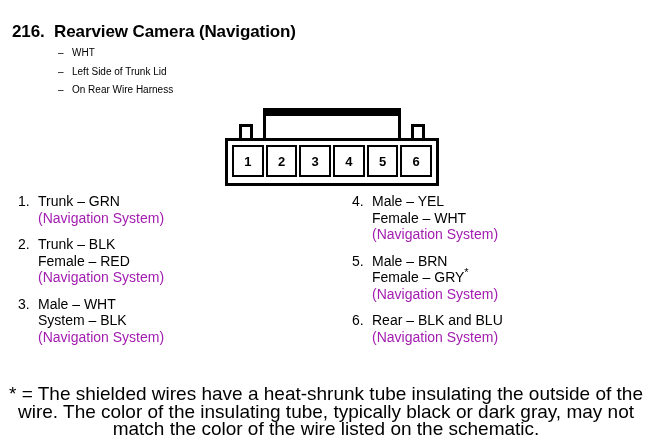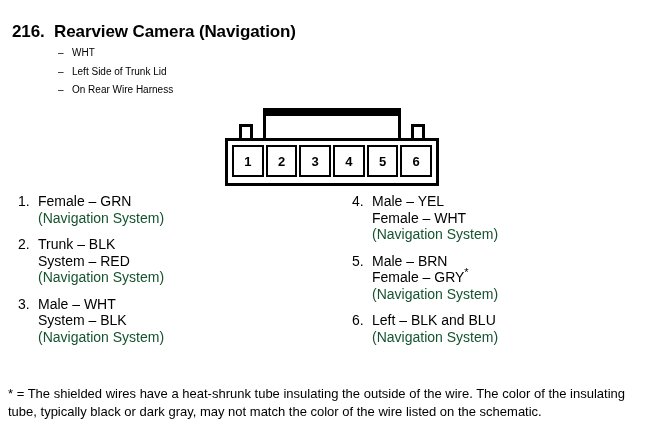--- a/index.html
+++ b/index.html
@@ -152,37 +152,37 @@
     top: 0;
     font-size: 14px;
     line-height: 16.5px;
   }
   .pin-line {
     font-size: 14px;
     line-height: 16.5px;
     white-space: nowrap;
   }
   .pin-line.sys {
-    color: #14532d;
+    color: #a21caf;
   }
   .ast {
     font-size: 11px;
     vertical-align: super;
     line-height: 0;
   }
 
   
   .footnote {
     position: absolute;
     left: 8px;
     top: 385px;
     width: 636px;
-    font-size: 13px;
+    font-size: 19px;
     line-height: 17.5px;
-    text-align: left;
+    text-align: center;
   }
 </style>
 </head>
 <body>
 
 <div class="header">
   <div class="header-title">
     <span class="num">216.</span><span>Rearview Camera (Navigation)</span>
   </div>
   <div class="header-sub">
@@ -213,27 +213,27 @@
       <div class="pin">6</div>
     </div>
   </div>
 </div>
 
 <div class="columns">
 
   <div class="col col-left">
     <div class="pin-entry">
       <span class="idx">1.</span>
-      <div class="pin-line">Female – GRN</div>
+      <div class="pin-line">Trunk – GRN</div>
       <div class="pin-line sys">(Navigation System)</div>
     </div>
     <div class="pin-entry">
       <span class="idx">2.</span>
       <div class="pin-line">Trunk – BLK</div>
-      <div class="pin-line">System – RED</div>
+      <div class="pin-line">Female – RED</div>
       <div class="pin-line sys">(Navigation System)</div>
     </div>
     <div class="pin-entry">
       <span class="idx">3.</span>
       <div class="pin-line">Male – WHT</div>
       <div class="pin-line">System – BLK</div>
       <div class="pin-line sys">(Navigation System)</div>
     </div>
   </div>
 
@@ -245,20 +245,20 @@
       <div class="pin-line sys">(Navigation System)</div>
     </div>
     <div class="pin-entry">
       <span class="idx">5.</span>
       <div class="pin-line">Male – BRN</div>
       <div class="pin-line"><span>Female – GRY</span><span class="ast">*</span></div>
       <div class="pin-line sys">(Navigation System)</div>
     </div>
     <div class="pin-entry">
       <span class="idx">6.</span>
-      <div class="pin-line">Left – BLK and BLU</div>
+      <div class="pin-line">Rear – BLK and BLU</div>
       <div class="pin-line sys">(Navigation System)</div>
     </div>
   </div>
 
 </div>
 
 <div class="footnote">* = The shielded wires have a heat-shrunk tube insulating the outside of the wire. The color of the insulating tube, typically black or dark gray, may not match the color of the wire listed on the schematic.</div>
 
 </body></html>

